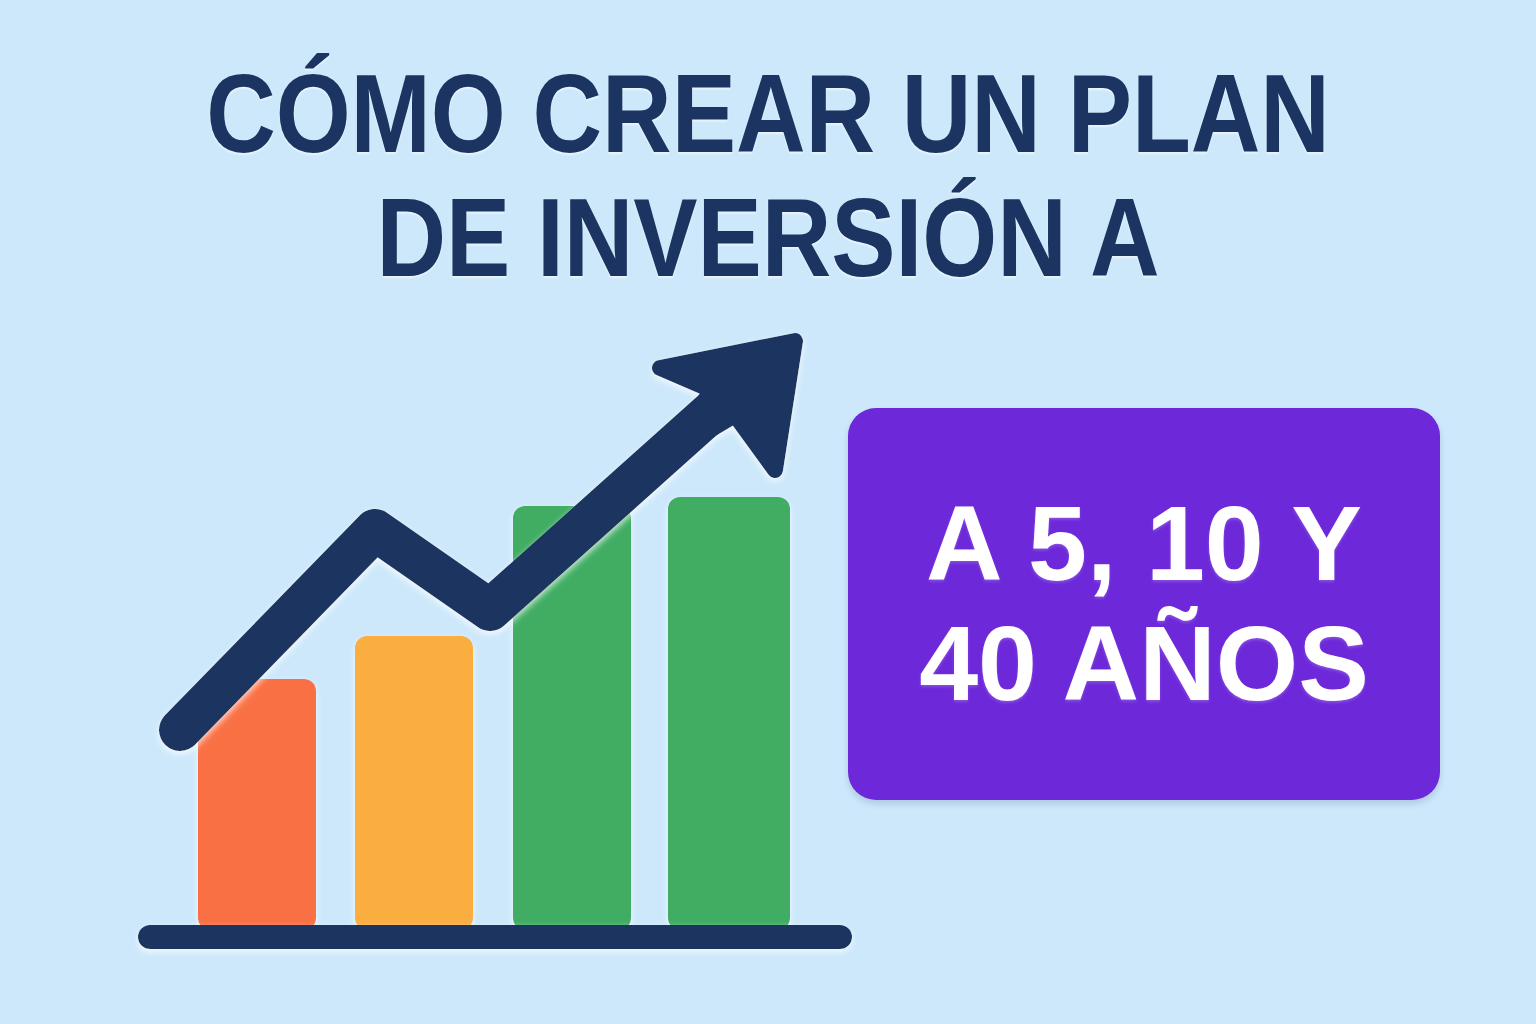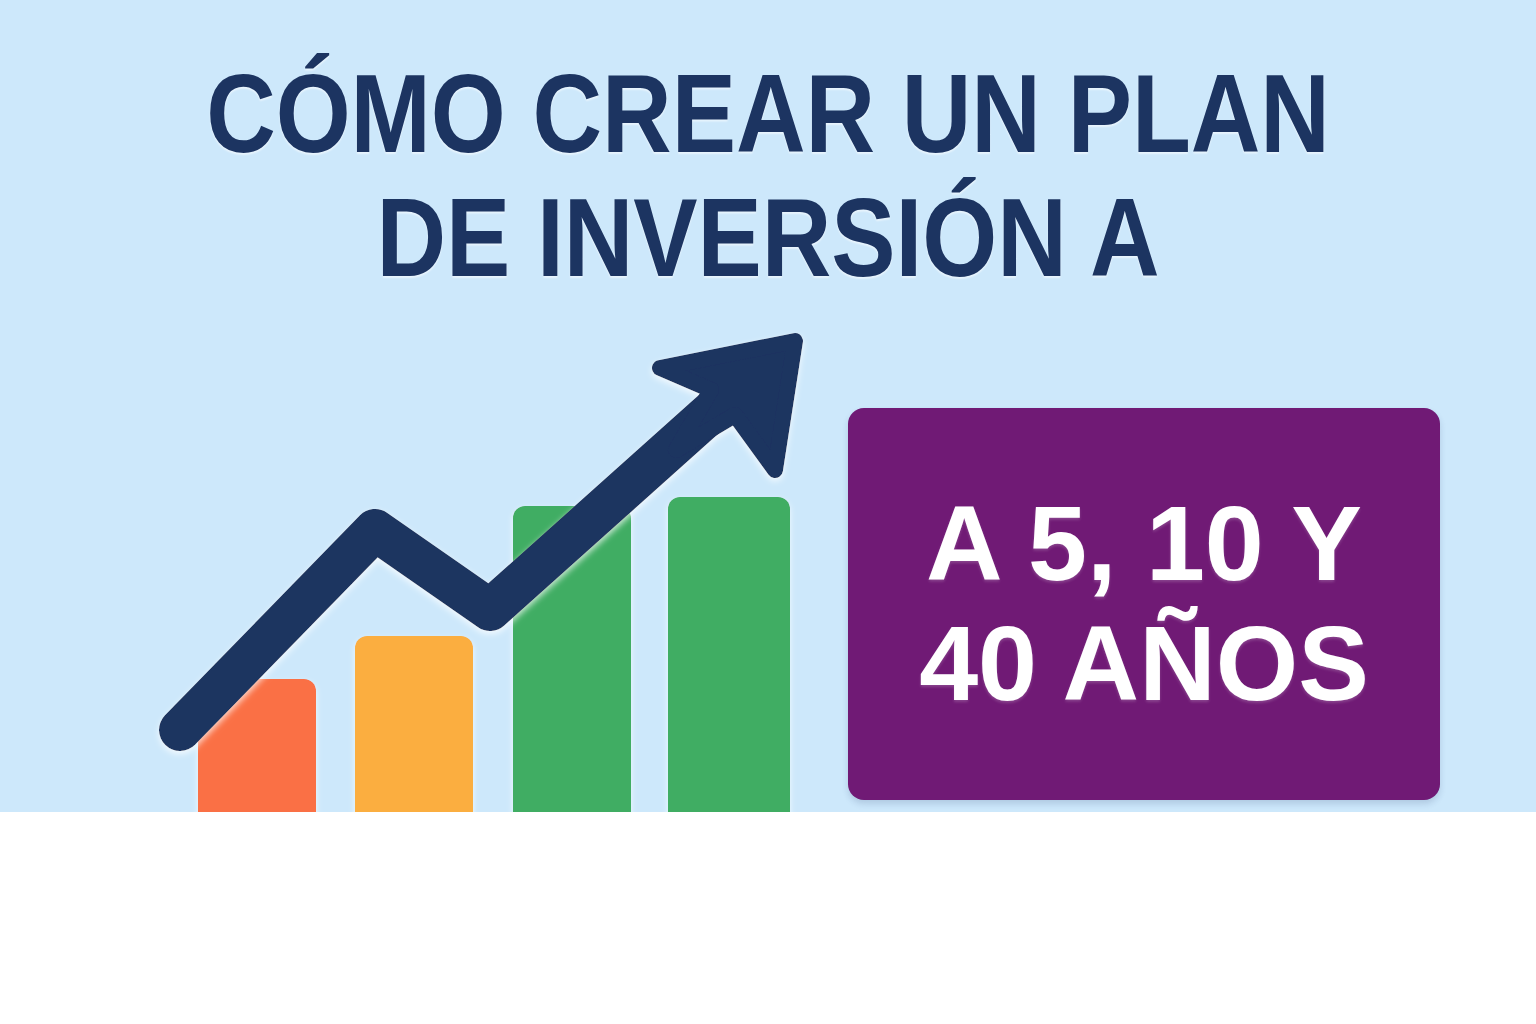--- a/index.html
+++ b/index.html
@@ -4,21 +4,21 @@
 <title>Investment plan thumbnail</title>
 <style>
   html, body {
     margin: 0;
     padding: 0;
     background: #ffffff;
   }
   #canvas {
     position: relative;
     width: 1536px;
-    height: 812px;
+    height: 1024px;
     overflow: hidden;
     background: #cde8fb;
     font-family: "Liberation Sans", "DejaVu Sans", sans-serif;
   }
 
   
   .headline {
     position: absolute;
     left: 0;
     top: 58px;
@@ -52,22 +52,22 @@
   }
   .chart svg { display: block; }
 
   
   .badge {
     position: absolute;
     left: 848px;
     top: 408px;
     width: 592px;
     height: 392px;
-    background: #701a75;
-    border-radius: 16px;
+    background: #6d28d9;
+    border-radius: 28px;
     box-sizing: border-box;
     display: flex;
     flex-direction: column;
     align-items: center;
     justify-content: center;
     box-shadow: 0 4px 6px rgba(28,52,97,0.16);
   }
   .badge-line {
     display: block;
     color: #ffffff;

